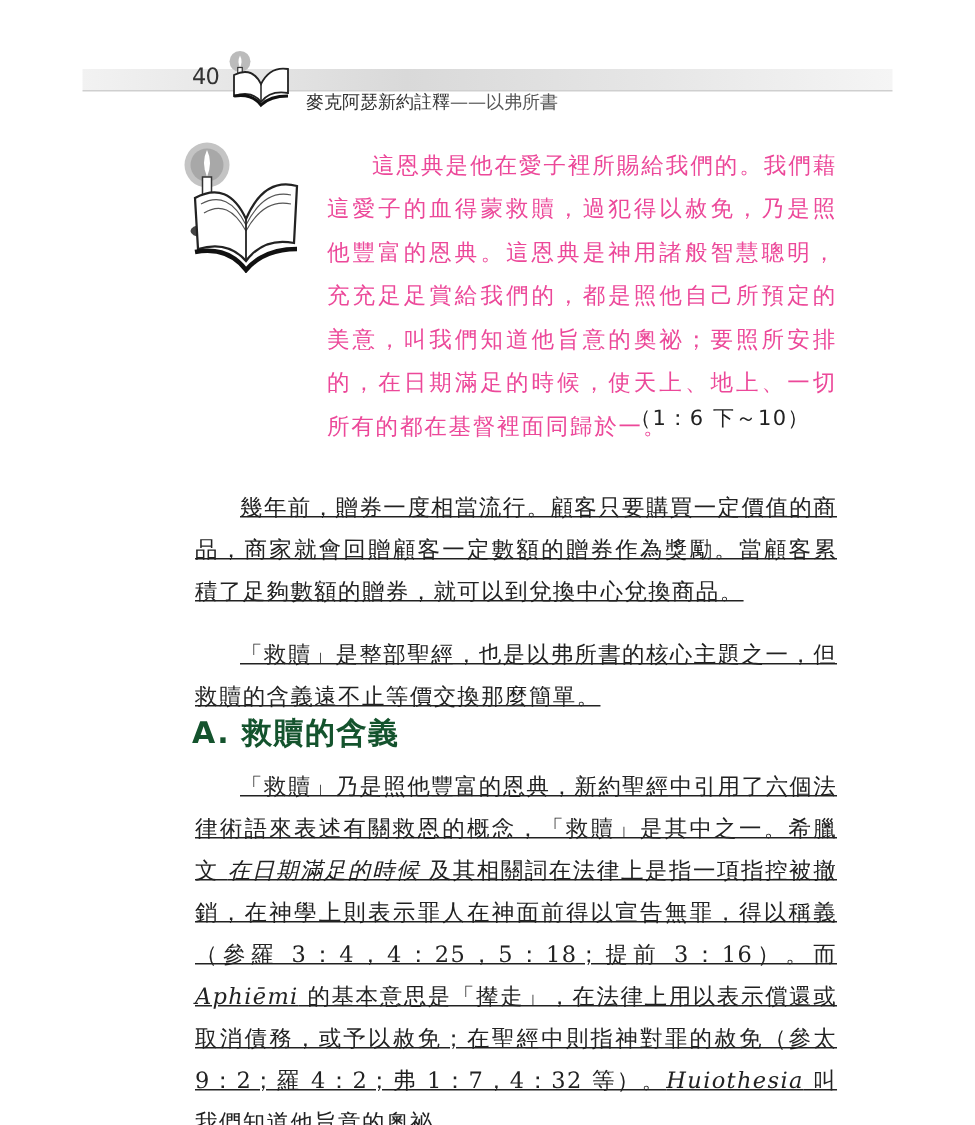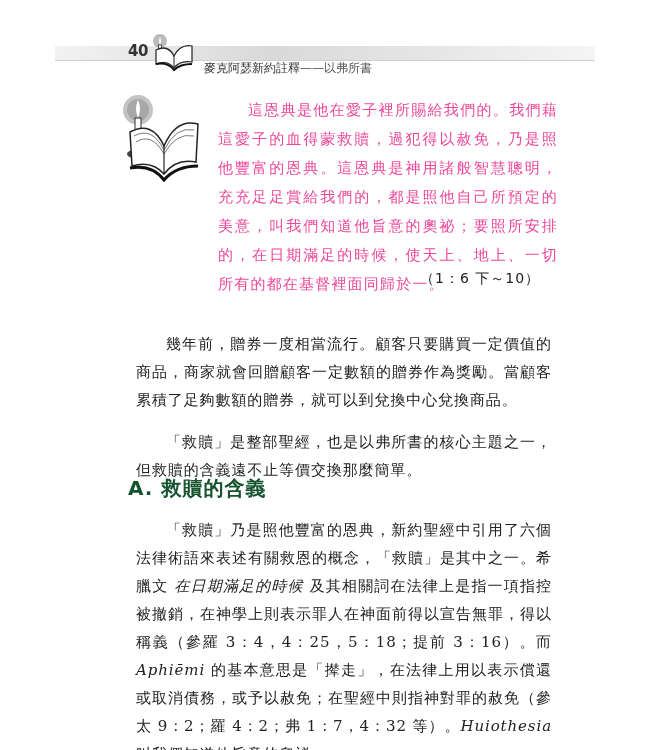--- a/index.html
+++ b/index.html
@@ -7,21 +7,21 @@
       width: 650px; height: 750px; background: #ffffff; position: relative; overflow: hidden;
       font-family: "DejaVu Serif", serif; color: #222;
     }
     .header-bar {
       position: absolute; left: 55px; top: 46px; width: 540px; height: 14px;
       background: linear-gradient(to right, #f2f2f2 0%, #d9d9d9 40%, #e6e6e6 70%, #f5f5f5 100%);
       border-bottom: 1px solid #cfcfcf;
     }
     .page-number {
       position: absolute; left: 128px; top: 42px; font-family: "DejaVu Sans", sans-serif;
-      font-weight: bold; font-size: 15px; color: #333; letter-spacing: -0.5px;
+      font-weight: normal; font-size: 15px; color: #333; letter-spacing: -0.5px;
     }
     .header-icon { position: absolute; left: 150px; top: 34px; width: 46px; height: 38px; }
     .running-title {
       position: absolute; left: 204px; top: 60px; font-family: "DejaVu Sans", sans-serif;
       font-size: 12px; color: #333;
     }
     .running-title .sub { font-family: "DejaVu Serif", serif; color: #555; }
     .quote-icon { position: absolute; left: 120px; top: 92px; width: 80px; height: 90px; }
     .quote-block {
       position: absolute; left: 218px; top: 96px; width: 340px;
@@ -30,21 +30,21 @@
     }
     .quote-block p { margin: 0; text-indent: 30px; text-align: justify; }
     .quote-ref {
       position: absolute; left: 420px; top: 270px; font-family: "DejaVu Sans", sans-serif;
       font-size: 14px; color: #222; letter-spacing: 1px;
     }
     .body-text {
       position: absolute; left: 128px; width: 432px; font-family: "DejaVu Serif", serif;
       font-size: 15px; line-height: 28px; color: #222; letter-spacing: 0.9px;
     }
-    .body-text p { margin: 8px; text-indent: 30px; text-align: justify; }
+    .body-text p { margin: 2px; text-indent: 30px; text-align: justify; text-decoration: underline; }
     .p1 { top: 322px; }
     .p2 { top: 420px; }
     .section-heading {
       position: absolute; left: 128px; top: 475px; font-family: "DejaVu Sans", sans-serif;
       font-weight: bold; font-size: 20px; color: #14532d; letter-spacing: 1px;
     }
     .p3 { top: 508px; }
     .p3 i { font-family: "DejaVu Serif", serif; }
   </style>
 </head>

